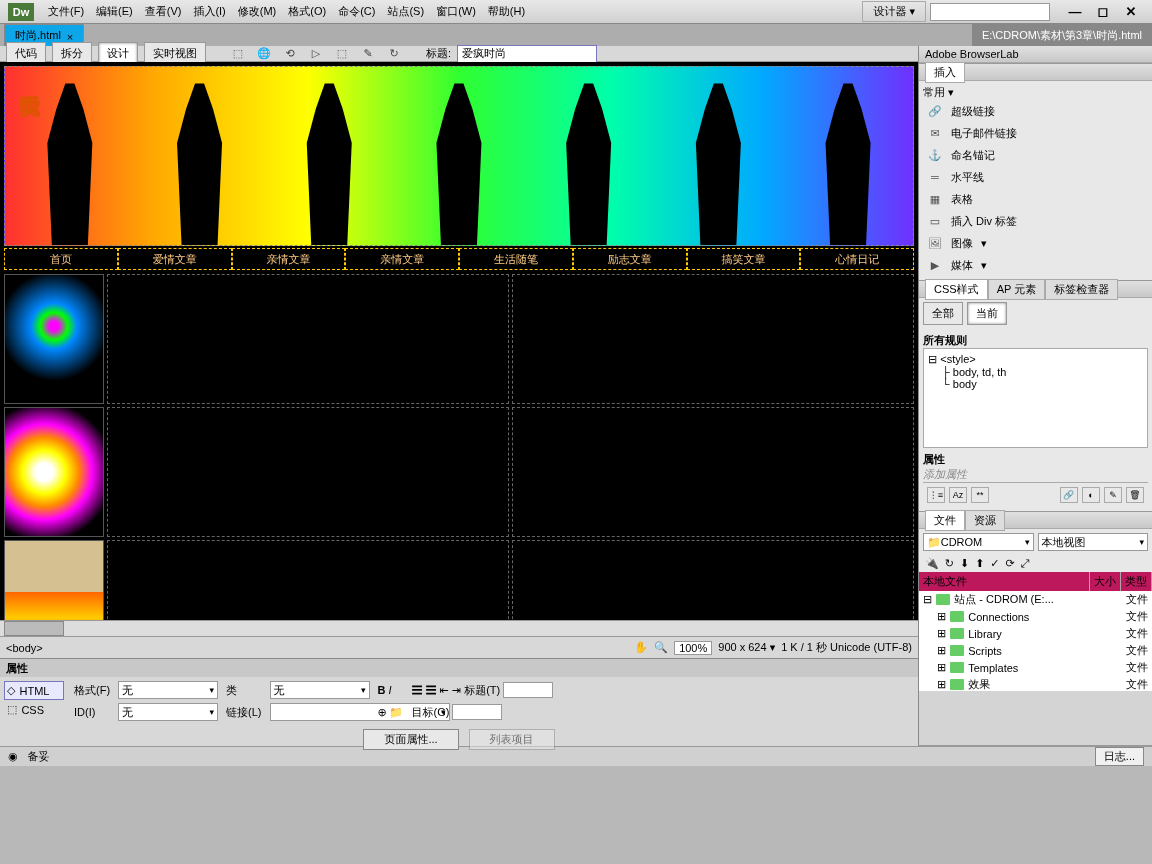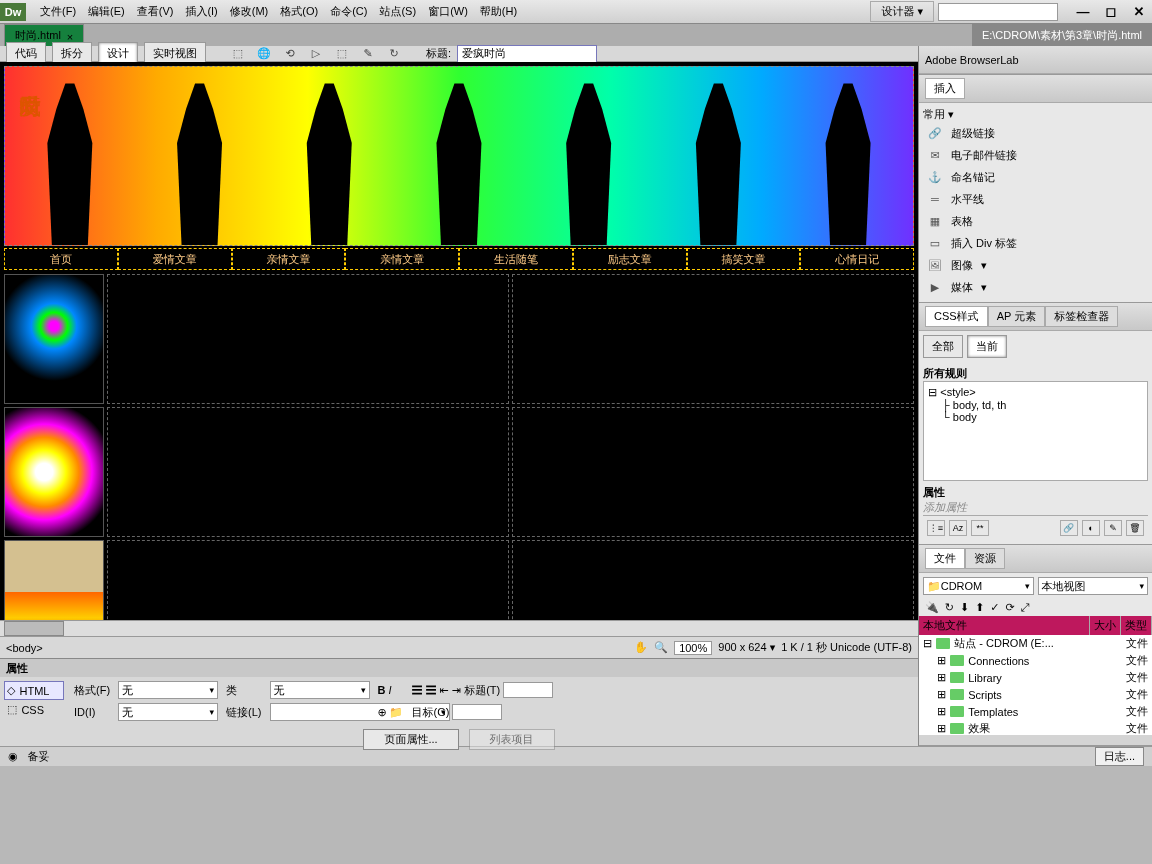--- a/index.html
+++ b/index.html
@@ -1,28 +1,28 @@
 <!DOCTYPE html>
 <html><head>
 <meta charset="utf-8">
 <style>
 * { margin: 0; padding: 0; box-sizing: border-box; font-family: "Microsoft YaHei", sans-serif; font-size: 11px; }
 body { background: #b8b8b8; width: 1152px; height: 864px; overflow: hidden; }
 
-.titlebar { height: 24px; background: linear-gradient(#e8e8e8, #d0d0d0); display: flex; align-items: center; padding: 0 0; border-bottom: 1px solid #888; }
+.titlebar { height: 24px; background: linear-gradient(#e8e8e8, #d0d0d0); display: flex; align-items: center; padding: 0 8px; border-bottom: 1px solid #888; }
 .dw-logo { width: 26px; height: 18px; background: #4a7a3a; color: #fff; font-weight: bold; display: flex; align-items: center; justify-content: center; font-size: 11px; margin-right: 8px; }
 .menu-item { padding: 2px 6px; cursor: default; }
 .title-right { margin-left: auto; display: flex; align-items: center; gap: 4px; }
 .designer { padding: 2px 10px; border: 1px solid #aaa; }
 .search-box { width: 120px; height: 18px; border: 1px solid #999; background: #fff; }
 .win-btns { display: flex; gap: 2px; margin-left: 8px; }
 .win-btn { width: 26px; height: 16px; display: flex; align-items: center; justify-content: center; font-size: 13px; font-weight: bold; }
 
 .doc-tabs { height: 22px; background: #adadad; display: flex; align-items: flex-end; padding-left: 4px; }
-.doc-tab { background: #15803d; padding: 3px 10px; border: 1px solid #888; border-bottom: none; display: flex; gap: 6px; align-items: flex-end; }
+.doc-tab { background: #0ea5e9; padding: 3px 10px; border: 1px solid #888; border-bottom: none; display: flex; gap: 6px; align-items: flex-end; }
 .doc-path { margin-left: auto; padding-right: 20px; color: #fff; font-size: 11px; background: #888; display: flex; align-items: center; height: 100%; padding: 0 10px; }
 
 .main-area { display: flex; height: 700px; }
 .left-pane { flex: 1; display: flex; flex-direction: column; background: #b8b8b8; }
 .right-panels { width: 234px; background: #d4d4d4; display: flex; flex-direction: column; border-left: 1px solid #888; }
 
 .toolbar2 { height: 16px; background: #d8d8d8; display: flex; align-items: center; padding: 0 6px; gap: 6px; border-bottom: 1px solid #999; }
 .tb-btn { padding: 3px 8px; background: #e8e8e8; border: 1px solid #999; }
 .tb-btn.active { background: #fff; box-shadow: inset 0 0 3px #888; }
 .tb-icon { width: 20px; height: 20px; display: flex; align-items: center; justify-content: center; color: #444; }
@@ -57,21 +57,21 @@
 .prop-left { width: 60px; }
 .pl-btn { display: flex; align-items: center; gap: 4px; padding: 2px; border: 1px solid transparent; }
 .pl-btn.sel { border: 1px solid #77b; background: #e8e8ff; }
 .prop-fields { display: grid; grid-template-columns: auto 100px auto 100px auto auto; gap: 4px 8px; align-items: center; }
 .fld { height: 18px; border: 1px solid #999; background: #fff; padding: 0 3px; display: flex; align-items: center; }
 .fld::after { content: "▾"; margin-left: auto; font-size: 9px; }
 .prop-buttons { display: flex; justify-content: center; gap: 10px; padding: 4px; }
 .prop-btn { padding: 2px 20px; border: 1px solid #888; background: #e8e8e8; }
 
 .panel { border-bottom: 1px solid #999; }
-.panel-hdr { height: 28px; background: linear-gradient(#e0e0e0, #c8c8c8); display: flex; align-items: center; padding: 0 6px; font-size: 11px; border-bottom: 1px solid #aaa; }
+.panel-hdr { height: 17px; background: linear-gradient(#e0e0e0, #c8c8c8); display: flex; align-items: center; padding: 0 6px; font-size: 11px; border-bottom: 1px solid #aaa; }
 .panel-hdr .tab { padding: 2px 8px; background: #ddd; border: 1px solid #aaa; }
 .panel-hdr .tab.active { background: #fff; }
 .panel-body { background: #e8e8e8; padding: 4px; font-size: 11px; }
 .insert-item { display: flex; align-items: center; gap: 8px; padding: 3px 4px; }
 .ins-icon { width: 16px; height: 16px; display: flex; align-items: center; justify-content: center; color: #555; }
 .css-rules { background: #fff; border: 1px solid #aaa; padding: 4px; font-family: monospace; font-size: 11px; height: 100px; }
 .tree-item { padding-left: 14px; }
 .attr-placeholder { color: #888; font-style: italic; }
 .attr-icons { display: flex; gap: 4px; padding: 4px; border-top: 1px solid #aaa; }
 .attr-icons span { width: 18px; height: 16px; border: 1px solid #aaa; display: flex; align-items: center; justify-content: center; font-size: 9px; }

